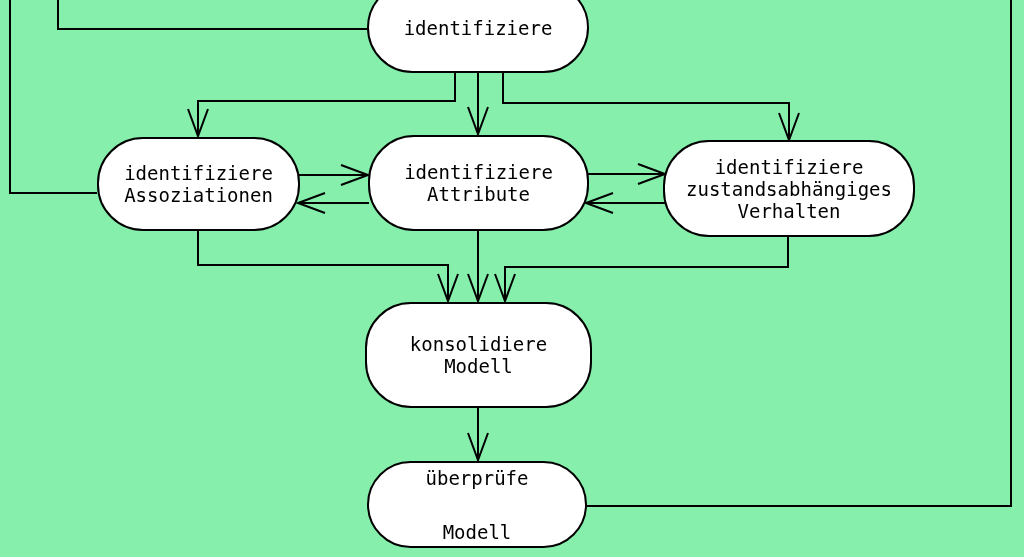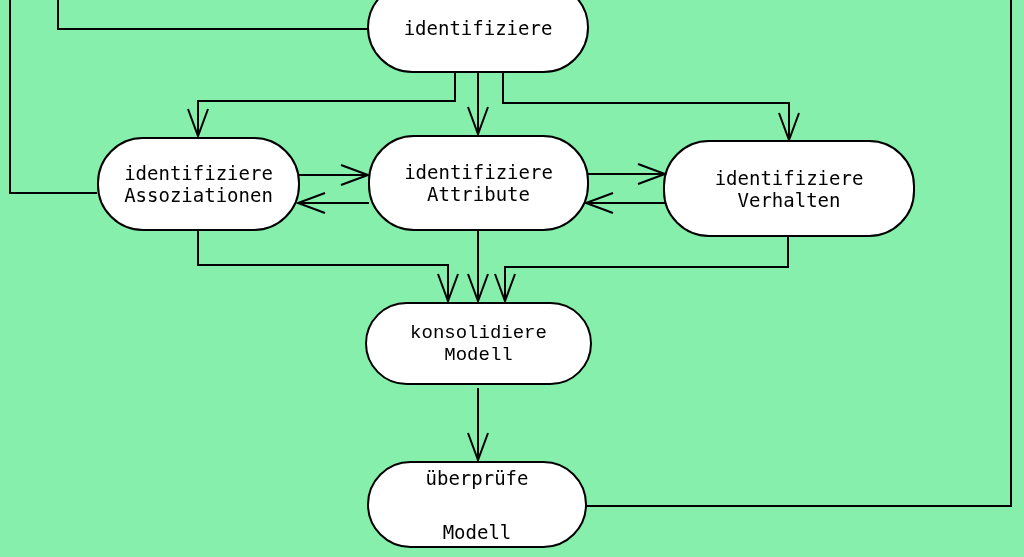--- a/index.html
+++ b/index.html
@@ -93,24 +93,25 @@
     <span class="nl">Assoziationen</span>
   </div>
 
   <div class="node" style="left:368px; top:135px; width:221px; height:96px;">
     <span class="nl">identifiziere</span>
     <span class="nl">Attribute</span>
   </div>
 
   <div class="node" style="left:663px; top:140px; width:252px; height:97px;">
     <span class="nl">identifiziere</span>
+    <span class="nl">zustandsabhängiges</span>
     <span class="nl">Verhalten</span>
   </div>
 
-  <div class="node" style="left:365px; top:302px; width:227px; height:83px;font-family:Liberation Mono, monospace;">
+  <div class="node" style="left:365px; top:302px; width:227px; height:106px;">
     <span class="nl">konsolidiere</span>
     <span class="nl">Modell</span>
   </div>
 
   <div class="node" style="left:367px; top:461px; width:220px; height:87px;gap:32px;">
     <span class="nl">überprüfe</span>
     <span class="nl">Modell</span>
   </div>
 
 </div>

